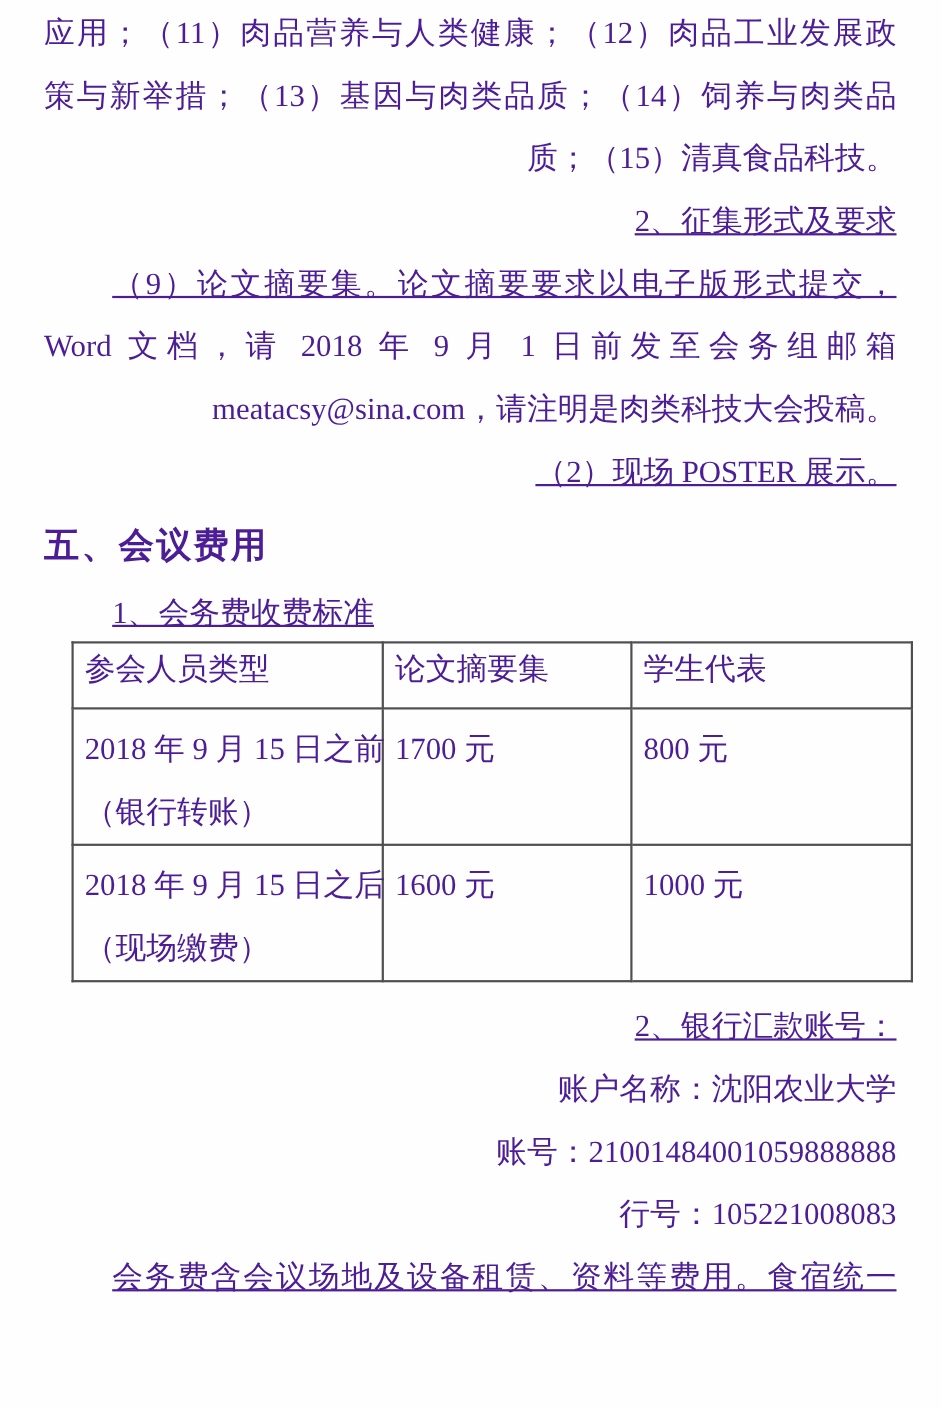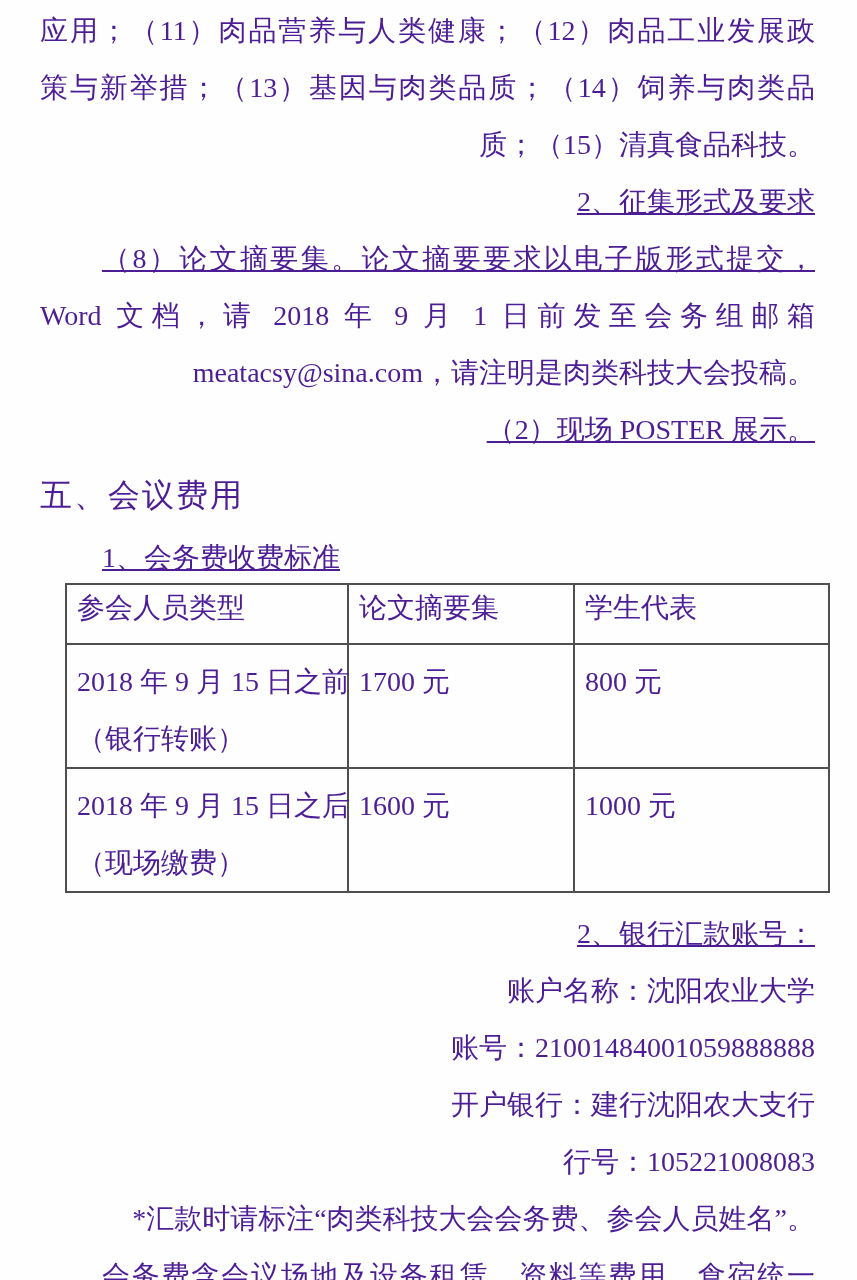--- a/index.html
+++ b/index.html
@@ -33,21 +33,21 @@
   .ind {
     text-indent: 62px;
     text-decoration: underline;
   }
   .pad35 { padding-left: 35px; }
   .pad75 { padding-left: 75px; }
   .sec-heading {
     height: 75px;
     line-height: 75px;
     font-family: "Liberation Sans", "DejaVu Sans", sans-serif;
-    font-weight: 400;
+    font-weight: 700;
     font-size: 32px;
     letter-spacing: 2px;
   }
   .sub-heading {
     height: 50px;
     line-height: 50px;
   }
   table.fee-table {
     margin-left: 25px;
     width: 763px;
@@ -84,21 +84,21 @@
 </head>
 <body>
 
 <div class="page">
 
   <div class="line just">应用；（11）肉品营养与人类健康；（12）肉品工业发展政</div>
   <div class="line just">策与新举措；（13）基因与肉类品质；（14）饲养与肉类品</div>
   <div class="line">质；（15）清真食品科技。</div>
 
   <div class="line ind">2、征集形式及要求</div>
-  <div class="line just ind">（8）论文摘要集。论文摘要要求以电子版形式提交，</div>
+  <div class="line just ind">（9）论文摘要集。论文摘要要求以电子版形式提交，</div>
   <div class="line just">Word 文档，请 2018 年 9 月 1 日前发至会务组邮箱</div>
   <div class="line">meatacsy@sina.com，请注明是肉类科技大会投稿。</div>
   <div class="line ind">（2）现场 POSTER 展示。</div>
 
   <div class="sec-heading">五、会议费用</div>
   <div class="sub-heading ind">1、会务费收费标准</div>
 
   <table class="fee-table">
     <colgroup>
         <col class="c1">
@@ -134,18 +134,16 @@
       <td>
         <div class="cl">1000 元</div>
       </td>
     </tr>
   </tbody>
     </table>
 
   <div class="line ind after-table">2、银行汇款账号：</div>
   <div class="line pad75">账户名称：沈阳农业大学</div>
   <div class="line pad75">账号：21001484001059888888</div>
-  <div class="line pad75">开户银行：建行沈阳农大支行</div>
   <div class="line pad75">行号：105221008083</div>
-  <div class="line pad35">*汇款时请标注“肉类科技大会会务费、参会人员姓名”。</div>
   <div class="line just ind">会务费含会议场地及设备租赁、资料等费用。食宿统一</div>
 
 </div>
 
 </body></html>

